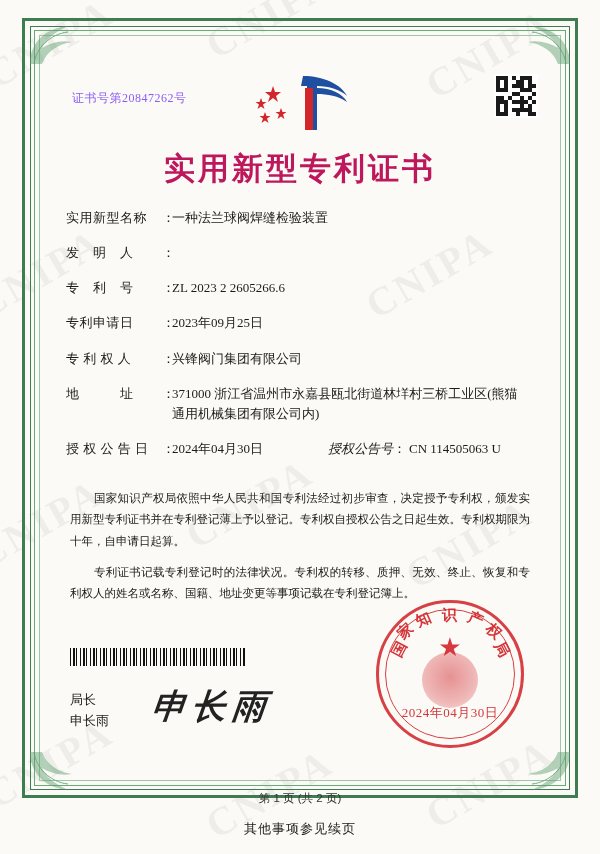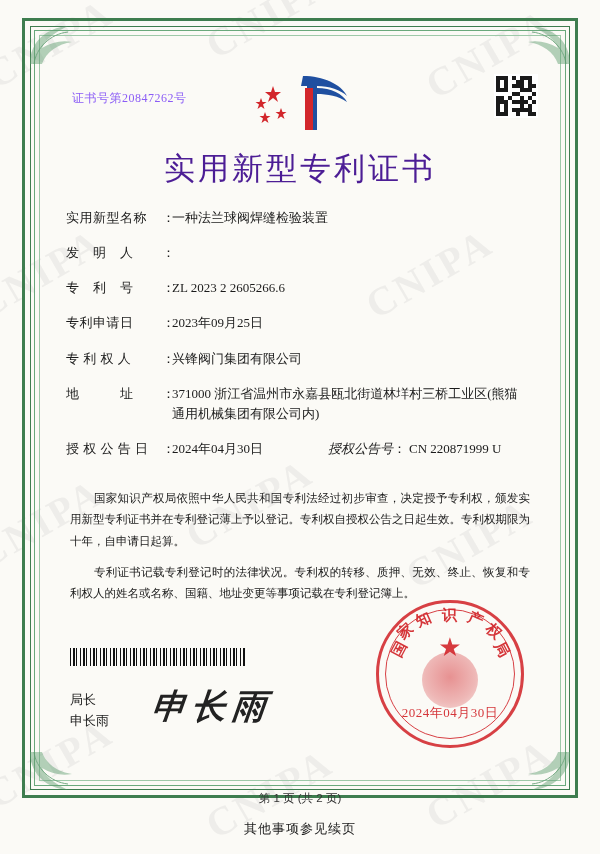--- a/index.html
+++ b/index.html
@@ -142,23 +142,23 @@
   .qr-grid i.on { background: #1a1a1a; }
 
   .doc-title {
     position: absolute;
     top: 86px;
     left: 0;
     right: 0;
     text-align: center;
     font-family: "Liberation Serif", serif;
     font-size: 31px;
-    font-weight: normal;
+    font-weight: bold;
     letter-spacing: 3px;
-    color: #4c1d95;
+    color: #be185d;
   }
 
   .fields {
     position: absolute;
     top: 146px;
     left: 10px;
     right: 14px;
   }
   .field-row {
     display: flex;
@@ -546,21 +546,21 @@
         <div class="field-colon">：</div>
         <div class="field-value">371000 浙江省温州市永嘉县瓯北街道林垟村三桥工业区(熊猫通用机械集团有限公司内)</div>
       </div>
 
       <div class="field-row two-col">
         <div class="field-label">授 权 公 告 日</div>
         <div class="field-colon">：</div>
         <div class="field-value">2024年04月30日</div>
         <div class="field-label2">授权公告号</div>
         <div class="field-colon">：</div>
-        <div class="field-value2">CN 220871999 U</div>
+        <div class="field-value2">CN 114505063 U</div>
       </div>
 
     </div>
 
     <div class="paragraphs">
       <p>国家知识产权局依照中华人民共和国专利法经过初步审查，决定授予专利权，颁发实用新型专利证书并在专利登记薄上予以登记。专利权自授权公告之日起生效。专利权期限为十年，自申请日起算。</p>
       <p>专利证书记载专利登记时的法律状况。专利权的转移、质押、无效、终止、恢复和专利权人的姓名或名称、国籍、地址变更等事项记载在专利登记簿上。</p>
     </div>
 
     <div class="barcode"></div>

